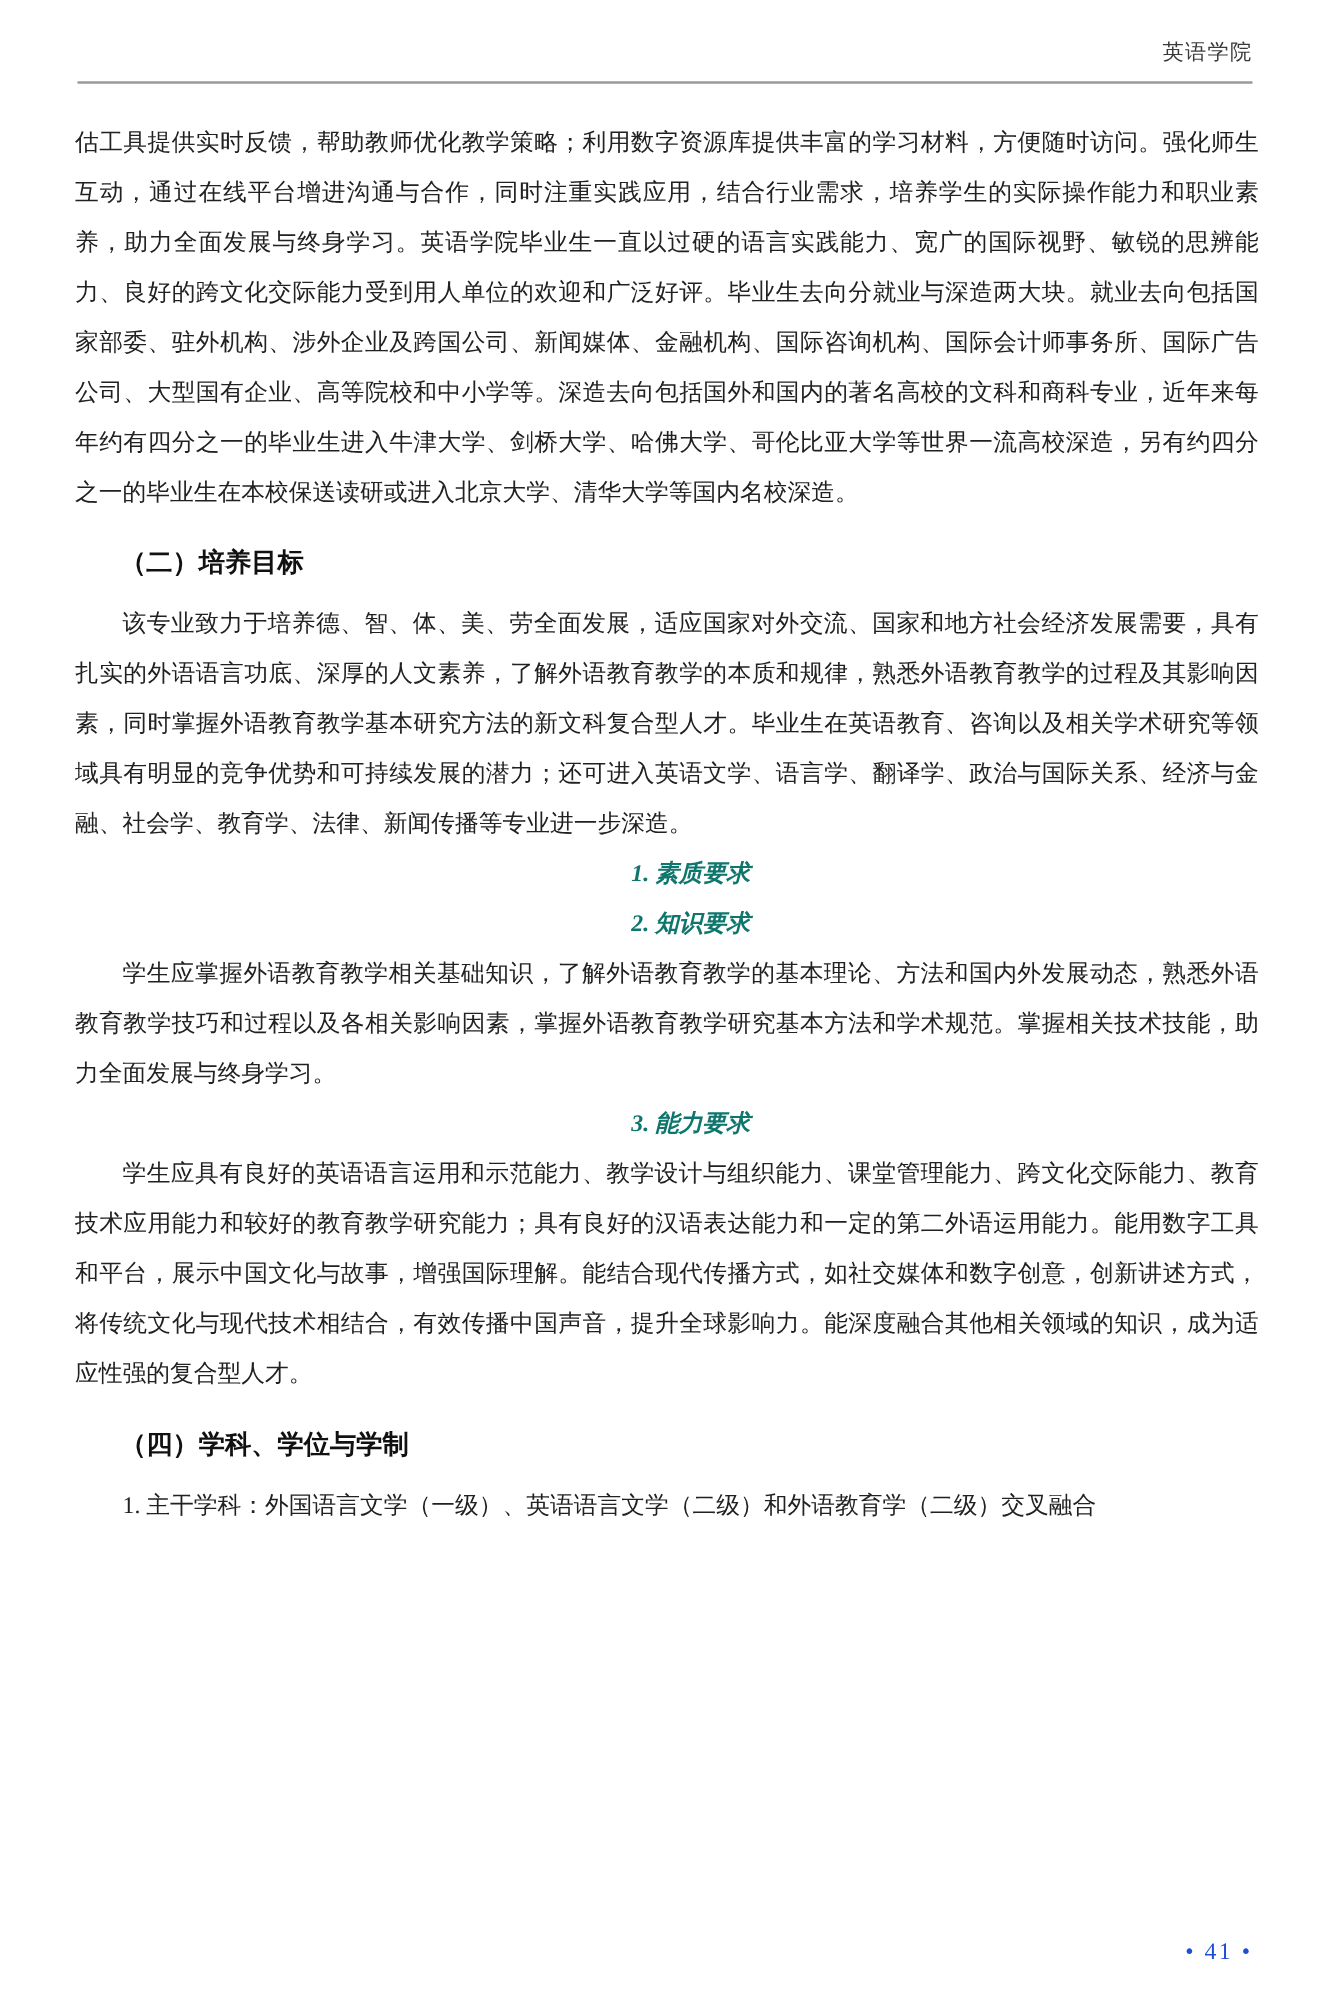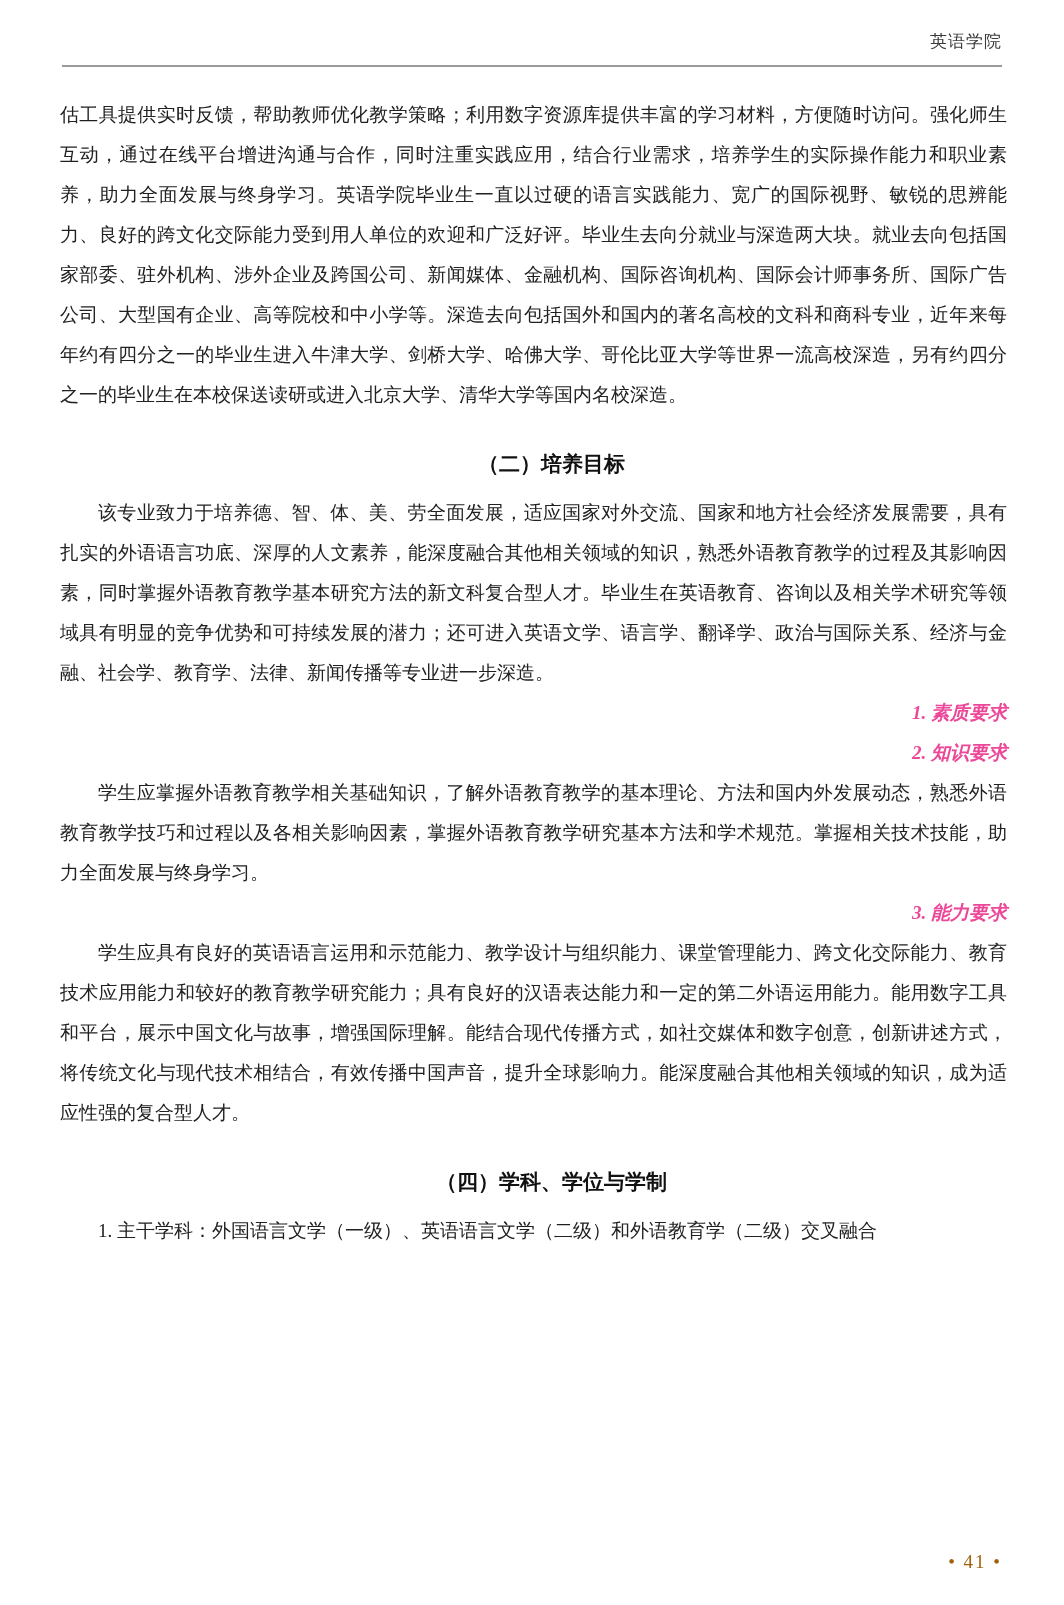--- a/index.html
+++ b/index.html
@@ -40,65 +40,65 @@
     color: #212121;
   }
   .para {
     margin: 0;
     text-indent: 2em;
   }
   .para.cont {
     text-indent: 0;
   }
   .sec-heading {
-    margin: 34px 0 14px 0;
+    margin: 21px 0 14px 0;
     padding-left: 36px;
     font-family: "Liberation Sans", sans-serif;
     font-size: 21px;
     font-weight: 700;
     line-height: 30px;
     color: #111111;
-    text-align: center;
+    text-align: left;
   }
   .sub-heading {
     margin: 0;
     padding-left: 38px;
     font-family: "Liberation Serif", serif;
     font-style: italic;
     font-weight: 600;
     font-size: 19px;
     line-height: 40px;
-    color: #ec4899;
-    text-align: right;
+    color: #0f766e;
+    text-align: center;
   }
   .page-footer {
     position: absolute;
     right: 62px;
     bottom: 32px;
     font-family: "Liberation Serif", serif;
     font-size: 19px;
-    color: #a16207;
+    color: #1d4ed8;
     letter-spacing: 2px;
   }
 </style>
 </head>
 <body>
 
 <div class="page">
 
   <header class="page-header">
     <span>英语学院</span>
   </header>
 
   <div class="header-rule"></div>
 
   <main class="doc-body">
     <p class="para cont">估工具提供实时反馈，帮助教师优化教学策略；利用数字资源库提供丰富的学习材料，方便随时访问。强化师生互动，通过在线平台增进沟通与合作，同时注重实践应用，结合行业需求，培养学生的实际操作能力和职业素养，助力全面发展与终身学习。英语学院毕业生一直以过硬的语言实践能力、宽广的国际视野、敏锐的思辨能力、良好的跨文化交际能力受到用人单位的欢迎和广泛好评。毕业生去向分就业与深造两大块。就业去向包括国家部委、驻外机构、涉外企业及跨国公司、新闻媒体、金融机构、国际咨询机构、国际会计师事务所、国际广告公司、大型国有企业、高等院校和中小学等。深造去向包括国外和国内的著名高校的文科和商科专业，近年来每年约有四分之一的毕业生进入牛津大学、剑桥大学、哈佛大学、哥伦比亚大学等世界一流高校深造，另有约四分之一的毕业生在本校保送读研或进入北京大学、清华大学等国内名校深造。</p>
     <h2 class="sec-heading">（二）培养目标</h2>
-    <p class="para">该专业致力于培养德、智、体、美、劳全面发展，适应国家对外交流、国家和地方社会经济发展需要，具有扎实的外语语言功底、深厚的人文素养，能深度融合其他相关领域的知识，熟悉外语教育教学的过程及其影响因素，同时掌握外语教育教学基本研究方法的新文科复合型人才。毕业生在英语教育、咨询以及相关学术研究等领域具有明显的竞争优势和可持续发展的潜力；还可进入英语文学、语言学、翻译学、政治与国际关系、经济与金融、社会学、教育学、法律、新闻传播等专业进一步深造。</p>
+    <p class="para">该专业致力于培养德、智、体、美、劳全面发展，适应国家对外交流、国家和地方社会经济发展需要，具有扎实的外语语言功底、深厚的人文素养，了解外语教育教学的本质和规律，熟悉外语教育教学的过程及其影响因素，同时掌握外语教育教学基本研究方法的新文科复合型人才。毕业生在英语教育、咨询以及相关学术研究等领域具有明显的竞争优势和可持续发展的潜力；还可进入英语文学、语言学、翻译学、政治与国际关系、经济与金融、社会学、教育学、法律、新闻传播等专业进一步深造。</p>
     <h3 class="sub-heading">1. 素质要求</h3>
     <h3 class="sub-heading">2. 知识要求</h3>
     <p class="para">学生应掌握外语教育教学相关基础知识，了解外语教育教学的基本理论、方法和国内外发展动态，熟悉外语教育教学技巧和过程以及各相关影响因素，掌握外语教育教学研究基本方法和学术规范。掌握相关技术技能，助力全面发展与终身学习。</p>
     <h3 class="sub-heading">3. 能力要求</h3>
     <p class="para">学生应具有良好的英语语言运用和示范能力、教学设计与组织能力、课堂管理能力、跨文化交际能力、教育技术应用能力和较好的教育教学研究能力；具有良好的汉语表达能力和一定的第二外语运用能力。能用数字工具和平台，展示中国文化与故事，增强国际理解。能结合现代传播方式，如社交媒体和数字创意，创新讲述方式，将传统文化与现代技术相结合，有效传播中国声音，提升全球影响力。能深度融合其他相关领域的知识，成为适应性强的复合型人才。</p>
     <h2 class="sec-heading">（四）学科、学位与学制</h2>
     <p class="para">1. 主干学科：外国语言文学（一级）、英语语言文学（二级）和外语教育学（二级）交叉融合</p>
   </main>
 
   <footer class="page-footer">

